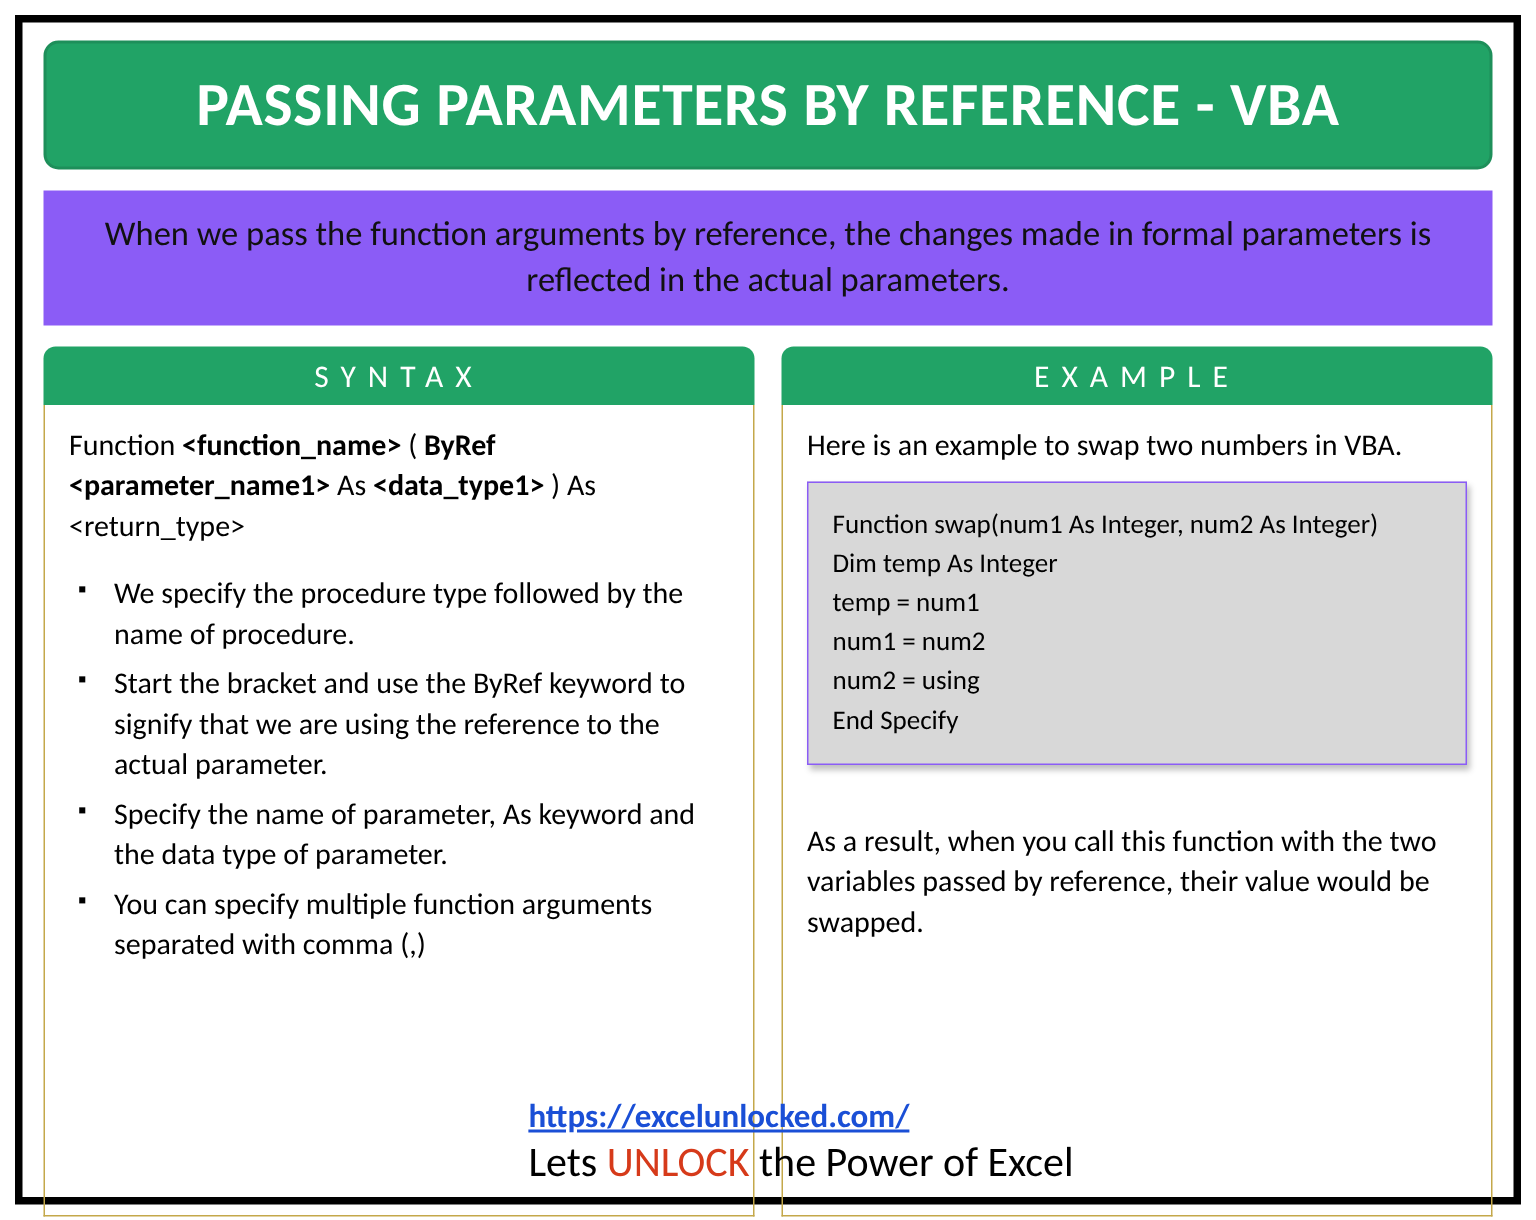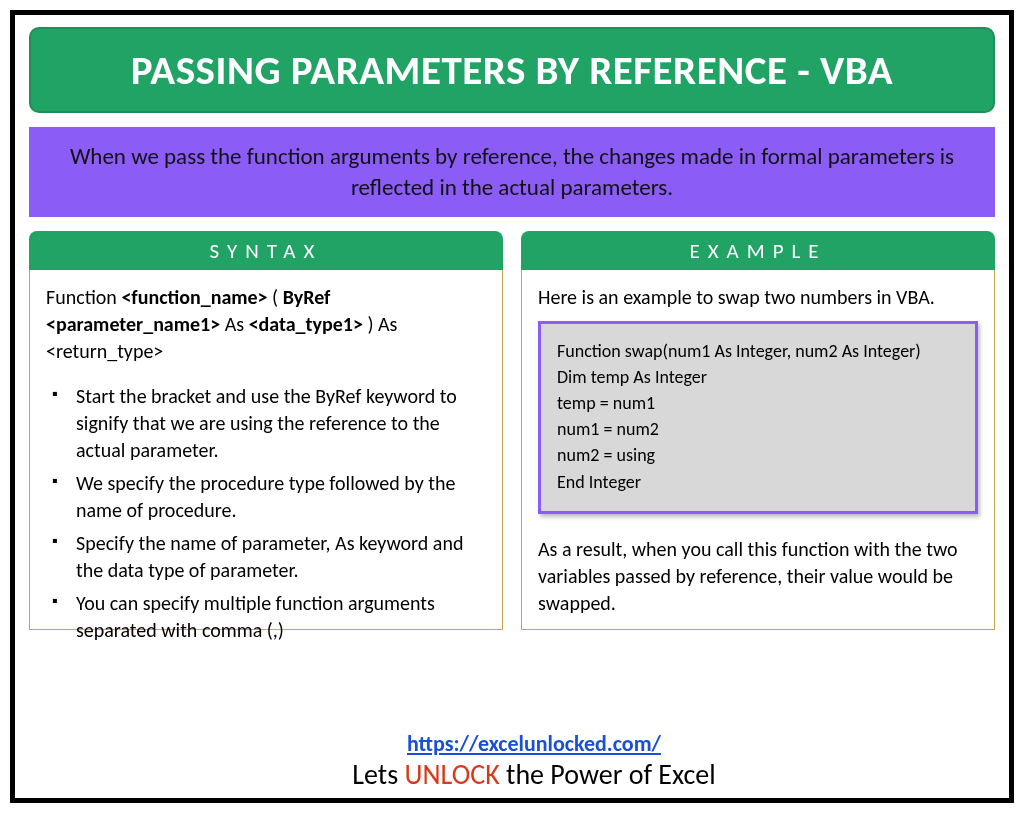--- a/index.html
+++ b/index.html
@@ -54,46 +54,46 @@
     padding: 7px 0 6px 0;
     border-radius: 8px 8px 0 0;
     font-weight: 500;
   }
   .col-body {
     border: 1.5px solid #c4a84a;
     border-top: none;
     padding: 14px 16px 14px 16px;
     font-size: 20px;
     line-height: 1.35;
-    height: 360px;
+    height: 541px;
   }
   .syntax-line { margin-bottom: 18px; }
   .bold { font-weight: 700; }
   ul.bullets { list-style: none; padding-left: 4px; }
   ul.bullets li {
     position: relative;
     padding-left: 26px;
     margin-bottom: 6px;
   }
   ul.bullets li::before {
     content: "▪";
     position: absolute;
     left: 2px;
     top: 0;
     font-size: 16px;
   }
   .example-intro { margin-bottom: 10px; }
   .code-box {
     background: #d8d8d8;
-    border: 3px solid #8b5cf6;
+    border: 1px solid #8b5cf6;
     box-shadow: 2px 3px 4px rgba(0,0,0,0.25);
     padding: 14px 16px 16px 16px;
     font-size: 18px;
     line-height: 1.45;
-    margin-bottom: 22px;
+    margin-bottom: 38px;
   }
   .example-outro { }
   .footer {
     position: absolute;
     bottom: 6px;
     left: 0;
     right: 0;
     display: flex;
     align-items: center;
     justify-content: center;
@@ -125,21 +125,21 @@
     top: 4px;
   }
   .logo-lock svg { width: 16px; height: 16px; }
   .logo-bottom {
     font-family: 'Times New Roman', serif;
     font-size: 20px;
     letter-spacing: 6px;
     color: #0f6b3f;
     margin-top: -2px;
   }
-  .footer-text { text-align: center; margin-left: 44px; }
+  .footer-text { text-align: left; margin-left: 44px; }
   .footer-link {
     color: #1a4fd6;
     text-decoration: underline;
     font-weight: 700;
     font-size: 22px;
   }
   .footer-tag {
     font-size: 28px;
     font-weight: 400;
     color: #000;
@@ -157,39 +157,39 @@
 
   <div class="columns">
 
     <div class="col">
       <div class="col-header">SYNTAX</div>
       <div class="col-body">
         <div class="syntax-line">
           <span>Function </span><span class="bold">&lt;function_name&gt;</span><span> ( </span><span class="bold">ByRef &lt;parameter_name1&gt;</span><span> As </span><span class="bold">&lt;data_type1&gt;</span><span> ) As &lt;return_type&gt;</span>
         </div>
         <ul class="bullets">
+          <li>We specify the procedure type followed by the name of procedure.</li>
           <li>Start the bracket and use the ByRef keyword to signify that we are using the reference to the actual parameter.</li>
-          <li>We specify the procedure type followed by the name of procedure.</li>
           <li>Specify the name of parameter, As keyword and the data type of parameter.</li>
           <li>You can specify multiple function arguments separated with comma (,)</li>
         </ul>
       </div>
     </div>
 
     <div class="col">
       <div class="col-header">EXAMPLE</div>
       <div class="col-body">
         <div class="example-intro">Here is an example to swap two numbers in VBA.</div>
         <div class="code-box">
           <div>Function swap(num1 As Integer, num2 As Integer)</div>
           <div>Dim temp As Integer</div>
           <div>temp = num1</div>
           <div>num1 = num2</div>
           <div>num2 = using</div>
-          <div>End Integer</div>
+          <div>End Specify</div>
         </div>
         <div class="example-outro">As a result, when you call this function with the two variables passed by reference, their value would be swapped.</div>
       </div>
     </div>
 
   </div>
 
   <div class="footer">
     <div class="footer-text">
       <a class="footer-link">https://excelunlocked.com/</a><br>

